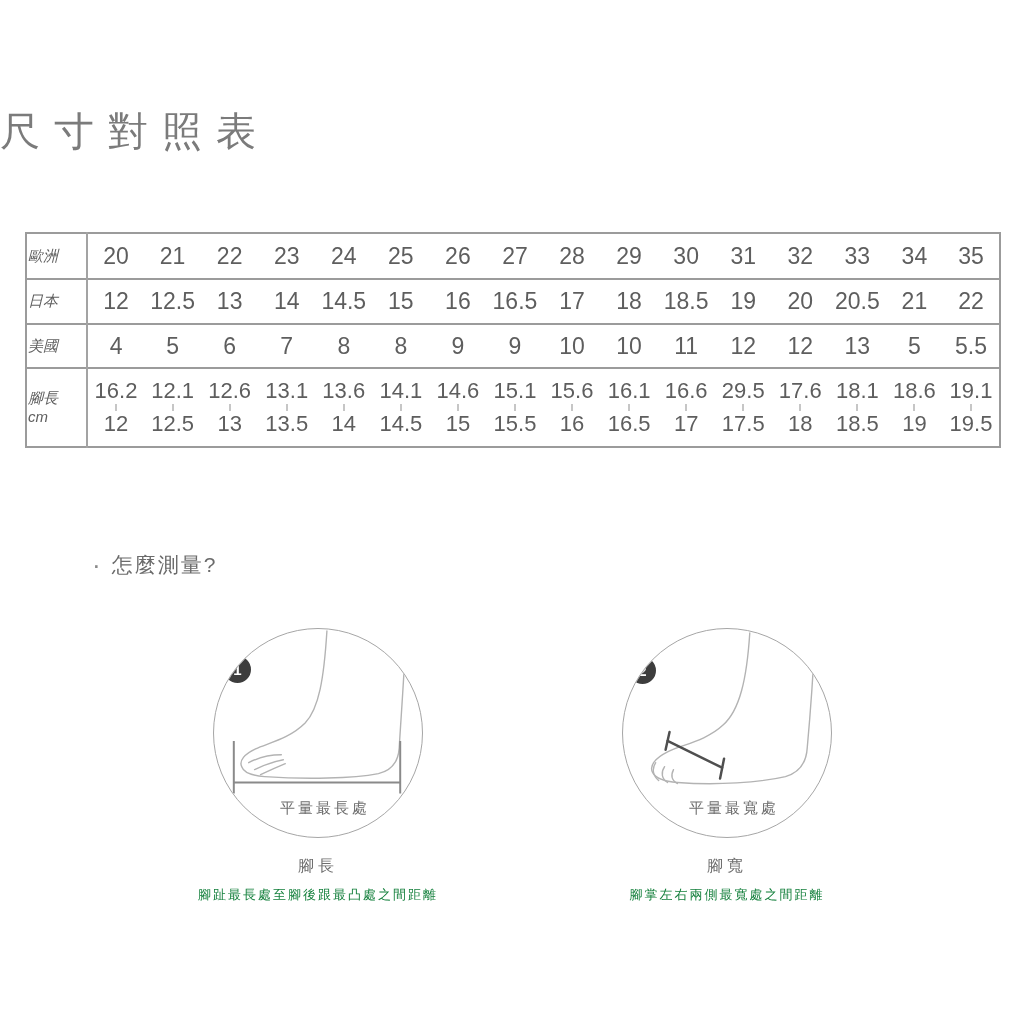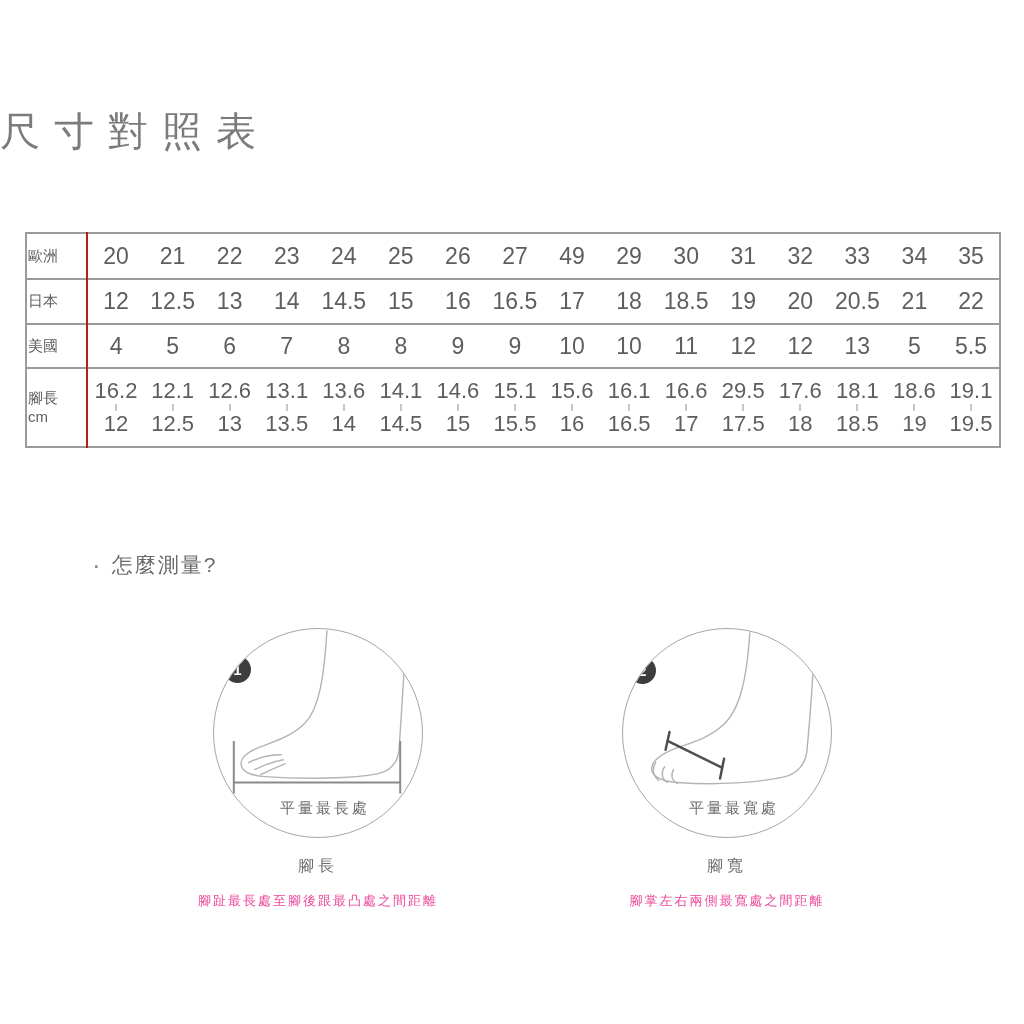--- a/index.html
+++ b/index.html
@@ -16,22 +16,23 @@
   }
 
   
   table.size-table {
     position:absolute; left:25px; top:232px; width:976px;
     border-collapse:collapse; table-layout:fixed;
     color:#5e5e5e; border:2px solid #9b9b9b;
   }
   table.size-table th {
     width:57px; font-size:15px; font-weight:400; text-align:left;
-    color:#5e5e5e; border-right:2px solid #b91c1c;
+    color:#5e5e5e; border-right:2px solid #a3a3a3;
     line-height:1.25;
+    font-style:italic;
   }
   table.size-table td { text-align:center; font-size:23px; padding:0; }
   table.size-table tr + tr th,
   table.size-table tr + tr td { border-top:2px solid #9b9b9b; }
   table.size-table tr:nth-child(1) { height:46px; }
   table.size-table tr:nth-child(2) { height:45px;margin-top:39px; }
   table.size-table tr:nth-child(3) { height:44px; }
   table.size-table tr:nth-child(4) { height:79px; }
 
   .frac { display:flex; flex-direction:column; align-items:center; justify-content:center; }
@@ -65,21 +66,21 @@
   }
   .diagram-length .step-badge { left:10px; top:27px; }
   .diagram-width  .step-badge { left:6px;  top:28px; }
 
   .inner-label {
     position:absolute; left:7px; width:100%; top:170px;
     font-size:15px; letter-spacing:3px; color:#6e6e6e; z-index:2;
   }
 
   .diagram-title { margin-top:18px; font-size:16px; letter-spacing:4px; color:#6e6e6e; }
-  .diagram-desc  { margin-top:15px; font-size:13px; letter-spacing:2px; color:#ec4899; }
+  .diagram-desc  { margin-top:9px; font-size:13px; letter-spacing:2px; color:#15803d; }
 
   .foot-stroke   { fill:none; stroke:#b3b3b3; stroke-width:1.4; stroke-linecap:round; stroke-linejoin:round; }
   .measure-gray  { stroke:#8a8a8a; stroke-width:2; }
   .measure-dark  { stroke:#4f4f4f; stroke-width:2.5; stroke-linecap:round; }
 </style>
 </head>
 <body>
 
 <div class="page-title">尺寸對照表</div>
 
@@ -88,21 +89,21 @@
       <tr>
         <th>歐洲</th>
         <td>20</td>
         <td>21</td>
         <td>22</td>
         <td>23</td>
         <td>24</td>
         <td>25</td>
         <td>26</td>
         <td>27</td>
-        <td>49</td>
+        <td>28</td>
         <td>29</td>
         <td>30</td>
         <td>31</td>
         <td>32</td>
         <td>33</td>
         <td>34</td>
         <td>35</td>
       </tr>
       <tr>
         <th>日本</th>

